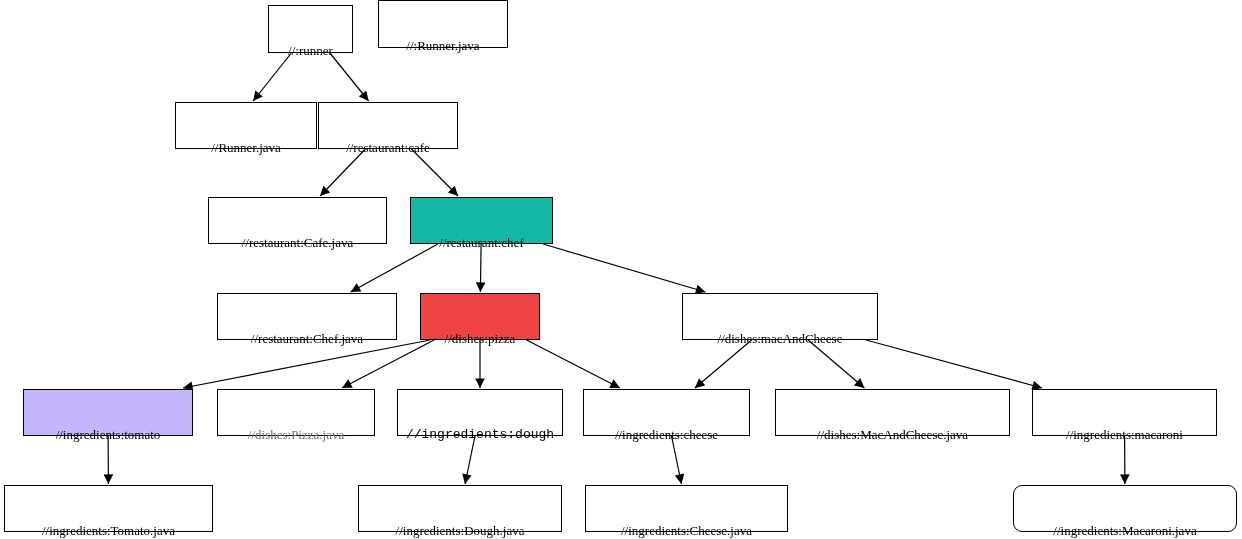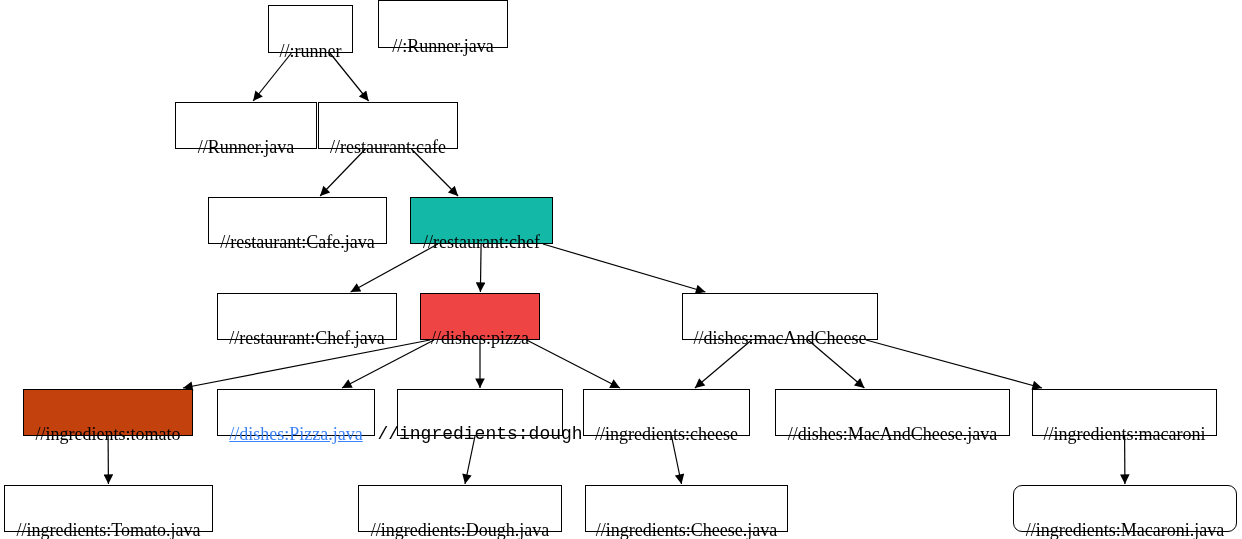--- a/index.html
+++ b/index.html
@@ -31,21 +31,21 @@
     position: absolute;
     box-sizing: border-box;
     background: #ffffff;
     border: 1.5px solid #000000;
     display: flex;
     align-items: center;
     justify-content: center;
     white-space: nowrap;
   }
   .node span {
-    font-size: 18px;
+    font-size: 13px;
     color: #000000;
     line-height: 1;
     padding: 0 4px;
     margin-top: 43px;
   }
 </style>
 </head>
 <body>
 
 <div id="stage">
@@ -95,25 +95,25 @@
     </div>
     <div class="node" style="left: 217px; top: 293px; width: 180px; height: 47px; border-color: rgb(0, 0, 0); background: rgb(255, 255, 255);">
       <span style="color: rgb(0, 0, 0);">//restaurant:Chef.java</span>
     </div>
     <div class="node" style="left: 420px; top: 293px; width: 120px; height: 47px; border-color: rgb(0, 0, 0); background: #ef4444;">
       <span style="color: rgb(0, 0, 0);">//dishes:pizza</span>
     </div>
     <div class="node" style="left: 682px; top: 293px; width: 196px; height: 47px; border-color: rgb(0, 0, 0); background: rgb(255, 255, 255);">
       <span style="color: rgb(0, 0, 0);">//dishes:macAndCheese</span>
     </div>
-    <div class="node" style="left: 23px; top: 389px; width: 170px; height: 47px; border-color: rgb(0, 0, 0); background: #c2410c;">
+    <div class="node" style="left: 23px; top: 389px; width: 170px; height: 47px; border-color: rgb(0, 0, 0); background: #c4b5fd;">
       <span style="color: rgb(0, 0, 0);">//ingredients:tomato</span>
     </div>
     <div class="node" style="left: 217px; top: 389px; width: 158px; height: 47px; border-color: rgb(0, 0, 0); background: rgb(255, 255, 255);">
-      <span style="color: #3b82f6; text-decoration: underline;">//dishes:Pizza.java</span>
+      <span style="color: #737373;">//dishes:Pizza.java</span>
     </div>
     <div class="node" style="left: 397px; top: 389px; width: 166px; height: 47px; border-color: rgb(0, 0, 0); background: rgb(255, 255, 255); font-family: Liberation Mono, monospace;">
       <span style="color: rgb(0, 0, 0);">//ingredients:dough</span>
     </div>
     <div class="node" style="left: 583px; top: 389px; width: 167px; height: 47px; border-color: rgb(0, 0, 0); background: rgb(255, 255, 255);">
       <span style="color: rgb(0, 0, 0);">//ingredients:cheese</span>
     </div>
     <div class="node" style="left: 775px; top: 389px; width: 235px; height: 47px; border-color: rgb(0, 0, 0); background: rgb(255, 255, 255);">
       <span style="color: rgb(0, 0, 0);">//dishes:MacAndCheese.java</span>
     </div>

